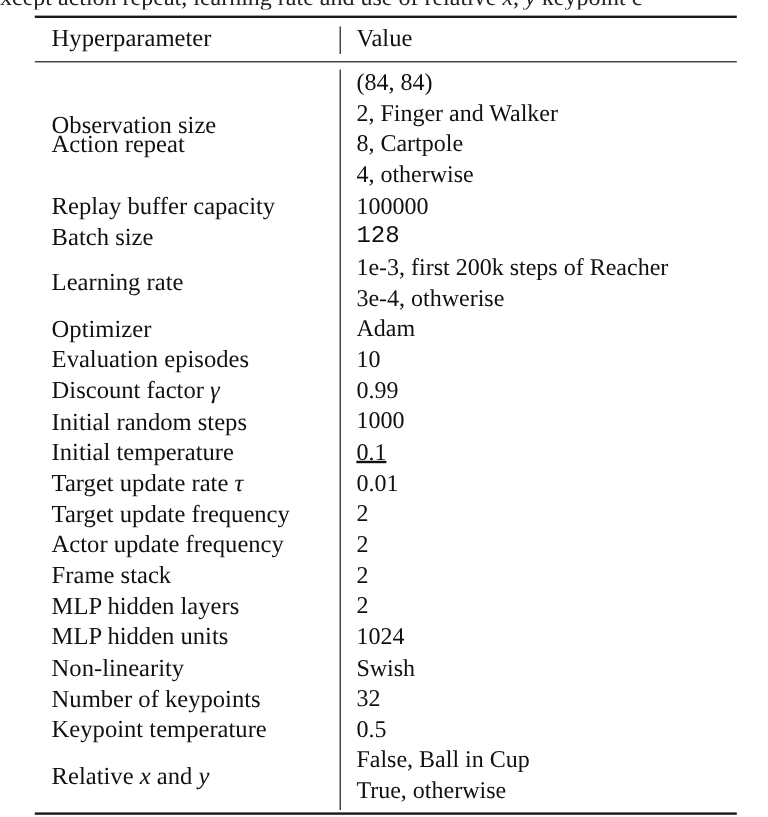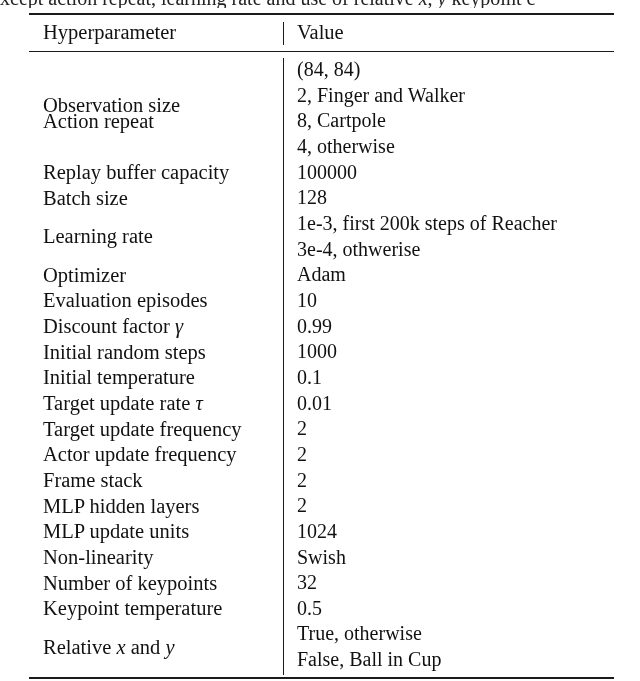--- a/index.html
+++ b/index.html
@@ -135,21 +135,21 @@
           <span style="white-space: pre;">Replay buffer capacity</span>
         </div>
         <div class="value-cell" style="top: 0px;">
           <div class="value-line">100000</div>
         </div>
       </div>
       <div class="row" style="height: 25.67px;">
         <div class="param-cell" style="top: 0px; height: 25.67px;">
           <span style="white-space: pre;">Batch size</span>
         </div>
-        <div class="value-cell" style="top: 0px;">
+        <div class="value-cell" style="top: 0px; font-family: Liberation Mono, monospace;">
           <div class="value-line">128</div>
         </div>
       </div>
       <div class="row" style="height: 51.34px;">
         <div class="param-cell" style="top: 0px; height: 51.34px;">
           <span style="white-space: pre;">Learning rate</span>
         </div>
         <div class="value-cell" style="top: 0px;">
           <div class="value-line">1e-3, first 200k steps of Reacher</div>
           <div class="value-line">3e-4, othwerise</div>
@@ -185,21 +185,21 @@
           <span style="white-space: pre;">Initial random steps</span>
         </div>
         <div class="value-cell" style="top: 0px;">
           <div class="value-line">1000</div>
         </div>
       </div>
       <div class="row" style="height: 25.67px;">
         <div class="param-cell" style="top: 0px; height: 25.67px;">
           <span style="white-space: pre;">Initial temperature</span>
         </div>
-        <div class="value-cell" style="top: 0px;">
+        <div class="value-cell" style="top: 0px; text-decoration: underline;">
           <div class="value-line">0.1</div>
         </div>
       </div>
       <div class="row" style="height: 25.67px;">
         <div class="param-cell" style="top: 0px; height: 25.67px;">
           <span style="white-space: pre;">Target update rate </span>
           <span class="math">τ</span>
         </div>
         <div class="value-cell" style="top: 0px;">
           <div class="value-line">0.01</div>
@@ -232,21 +232,21 @@
       <div class="row" style="height: 25.67px;">
         <div class="param-cell" style="top: 0px; height: 25.67px;">
           <span style="white-space: pre;">MLP hidden layers</span>
         </div>
         <div class="value-cell" style="top: 0px;">
           <div class="value-line">2</div>
         </div>
       </div>
       <div class="row" style="height: 25.67px;">
         <div class="param-cell" style="top: 0px; height: 25.67px;">
-          <span style="white-space: pre;">MLP update units</span>
+          <span style="white-space: pre;">MLP hidden units</span>
         </div>
         <div class="value-cell" style="top: 0px;">
           <div class="value-line">1024</div>
         </div>
       </div>
       <div class="row" style="height: 25.67px;">
         <div class="param-cell" style="top: 0px; height: 25.67px;">
           <span style="white-space: pre;">Non-linearity</span>
         </div>
         <div class="value-cell" style="top: 0px;">
@@ -270,21 +270,21 @@
         </div>
       </div>
       <div class="row" style="height: 51.34px;">
         <div class="param-cell" style="top: 0px; height: 51.34px;">
           <span style="white-space: pre;">Relative </span>
           <span class="math">x</span>
           <span style="white-space: pre;"> and </span>
           <span class="math">y</span>
         </div>
         <div class="value-cell" style="top: 0px;">
+          <div class="value-line">False, Ball in Cup</div>
           <div class="value-line">True, otherwise</div>
-          <div class="value-line">False, Ball in Cup</div>
         </div>
       </div>
     </div>
 </div>
 
 <div class="rule rule-mid"></div>
 <div class="rule rule-bottom"></div>
 
 </body></html>

